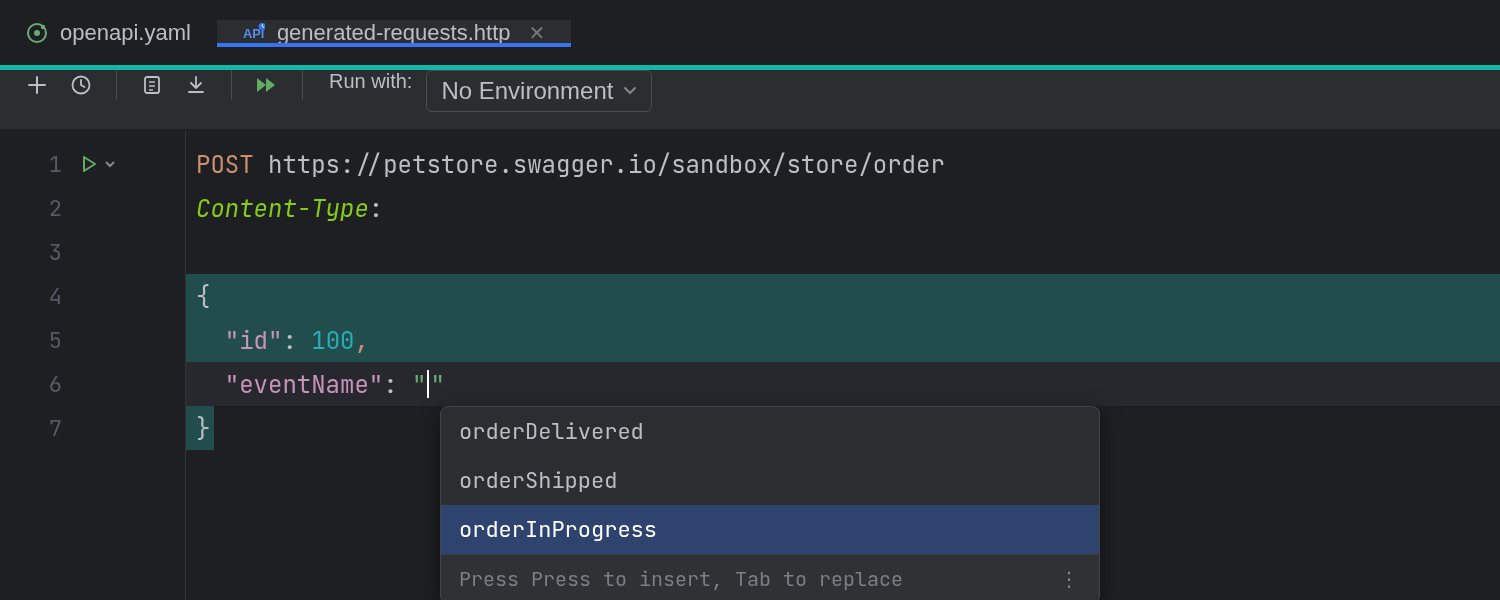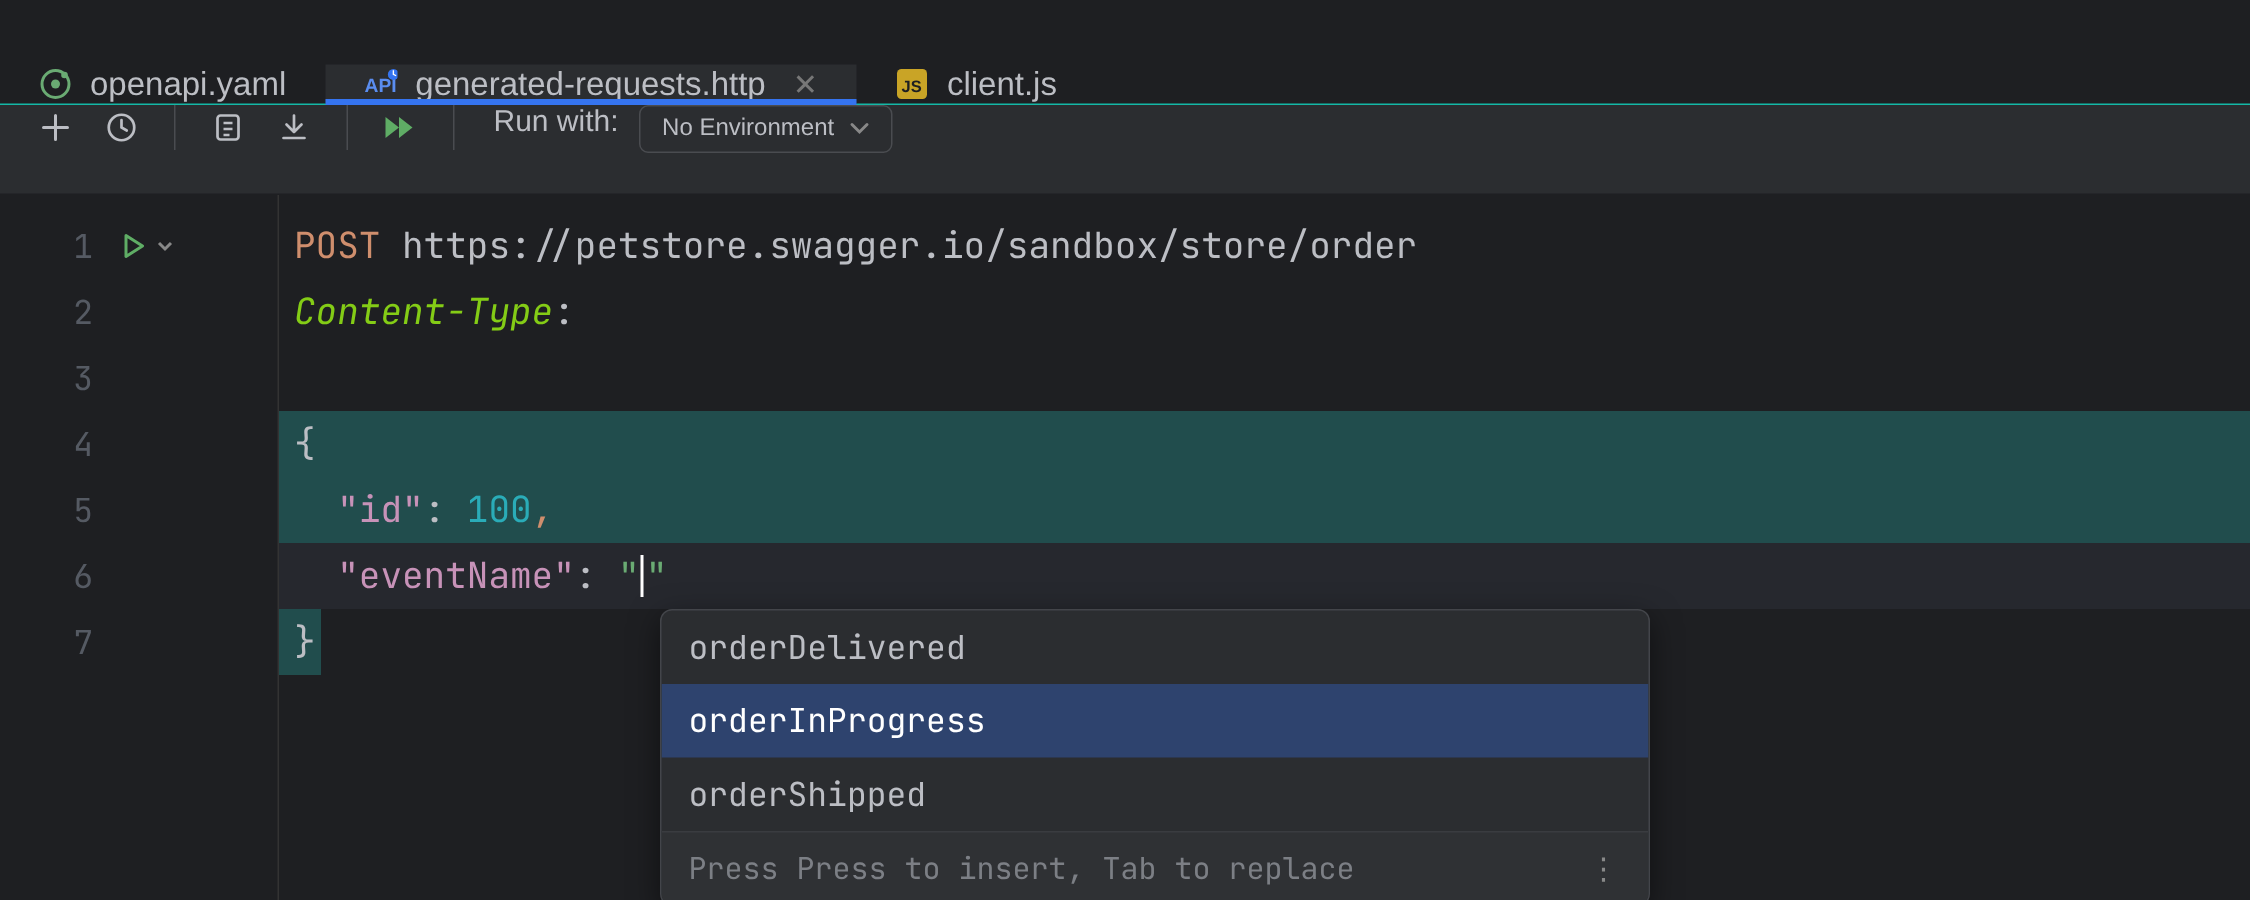--- a/index.html
+++ b/index.html
@@ -9,23 +9,23 @@
     background: #1e1f22;
     font-family: -apple-system, BlinkMacSystemFont, "Segoe UI", sans-serif;
     color: #bcbec4;
     overflow: hidden;
   }
 
   
   .tabbar {
     height: 70px;
     display: flex;
-    align-items: flex-end;
+    align-items: center;
     background: #1e1f22;
-    border-bottom: 1px solid #14b8a6;
+    border-bottom: 5px solid #14b8a6;
   }
   .tab {
     display: flex;
     align-items: center;
     gap: 12px;
     padding: 0 26px;
     font-size: 22px;
     color: #bcbec4;
     position: relative;
     cursor: pointer;
@@ -66,21 +66,21 @@
   .tool-sep {
     width:1px; height:30px; background:#4a4c50;
     margin: 0 6px;
   }
   .run-label { color:#bcbec4; margin-left:6px;}
   .env-select {
     display:flex; align-items:center; gap:10px;
     border:1px solid #4a4c50;
     border-radius:6px;
     padding: 6px 14px;
-    font-size:16px;
+    font-size:24px;
     color:#bcbec4;
   }
   .env-select .chev { color:#888; }
 
   
   .editor {
     display:flex;
     height: calc(600px - 70px - 60px);
     background:#1e1f22;
     position: relative;
@@ -189,29 +189,20 @@
       <svg width="24" height="22" viewBox="0 0 24 22">
         <text x="0" y="17" font-size="14" font-weight="700" fill="#5a8df0" font-family="sans-serif">API</text>
         <circle cx="21" cy="4" r="4" fill="#3574f0"></circle>
         <path d="M21 1 v3 l2 1" stroke="#fff" stroke-width="1" fill="none"></path>
       </svg>
     </span>
     <span>generated-requests.http</span>
     <span class="tab-close">✕</span>
   </div>
 
-  <div class="tab">
-    <span class="icon">
-      <svg width="22" height="22" viewBox="0 0 22 22">
-        <rect x="1" y="1" width="20" height="20" rx="3" fill="#c9a426"></rect>
-        <text x="4" y="16" font-size="11" font-weight="700" fill="#1e1f22" font-family="sans-serif">JS</text>
-      </svg>
-    </span>
-    <span>client.js</span>
-  </div>
 </div>
 
 <div class="toolbar">
   <div class="toolbtn">
     <svg width="22" height="22" viewBox="0 0 22 22">
         <path d="M11 3v16M3 11h16" stroke="#bcbec4" stroke-width="2" stroke-linecap="round"></path>
       </svg>
   </div>
   <div class="toolbtn">
     <svg width="22" height="22" viewBox="0 0 22 22">
@@ -306,21 +297,21 @@
     </div>
     <div class="cline cur" style="top:232px">
       <span>  </span><span class="tok-key">"eventName"</span><span class="tok-plain">: </span><span class="tok-str">"</span><span class="caret"></span><span class="tok-str">"</span>
     </div>
     <div class="cline sel" style="top:276px;right:auto;width:28px;">
       <span class="tok-brace">}</span>
     </div>
 
     <div class="popup" style="top:276px; left:254px;">
       <div class="popup-item">orderDelivered</div>
+      <div class="popup-item">orderShipped</div>
       <div class="popup-item selected">orderInProgress</div>
-      <div class="popup-item">orderShipped</div>
       <div class="popup-hint">
         <span>Press Press to insert, Tab to replace</span>
         <span class="dots">⋮</span>
       </div>
     </div>
   </div>
 </div>
 
 </body></html>

